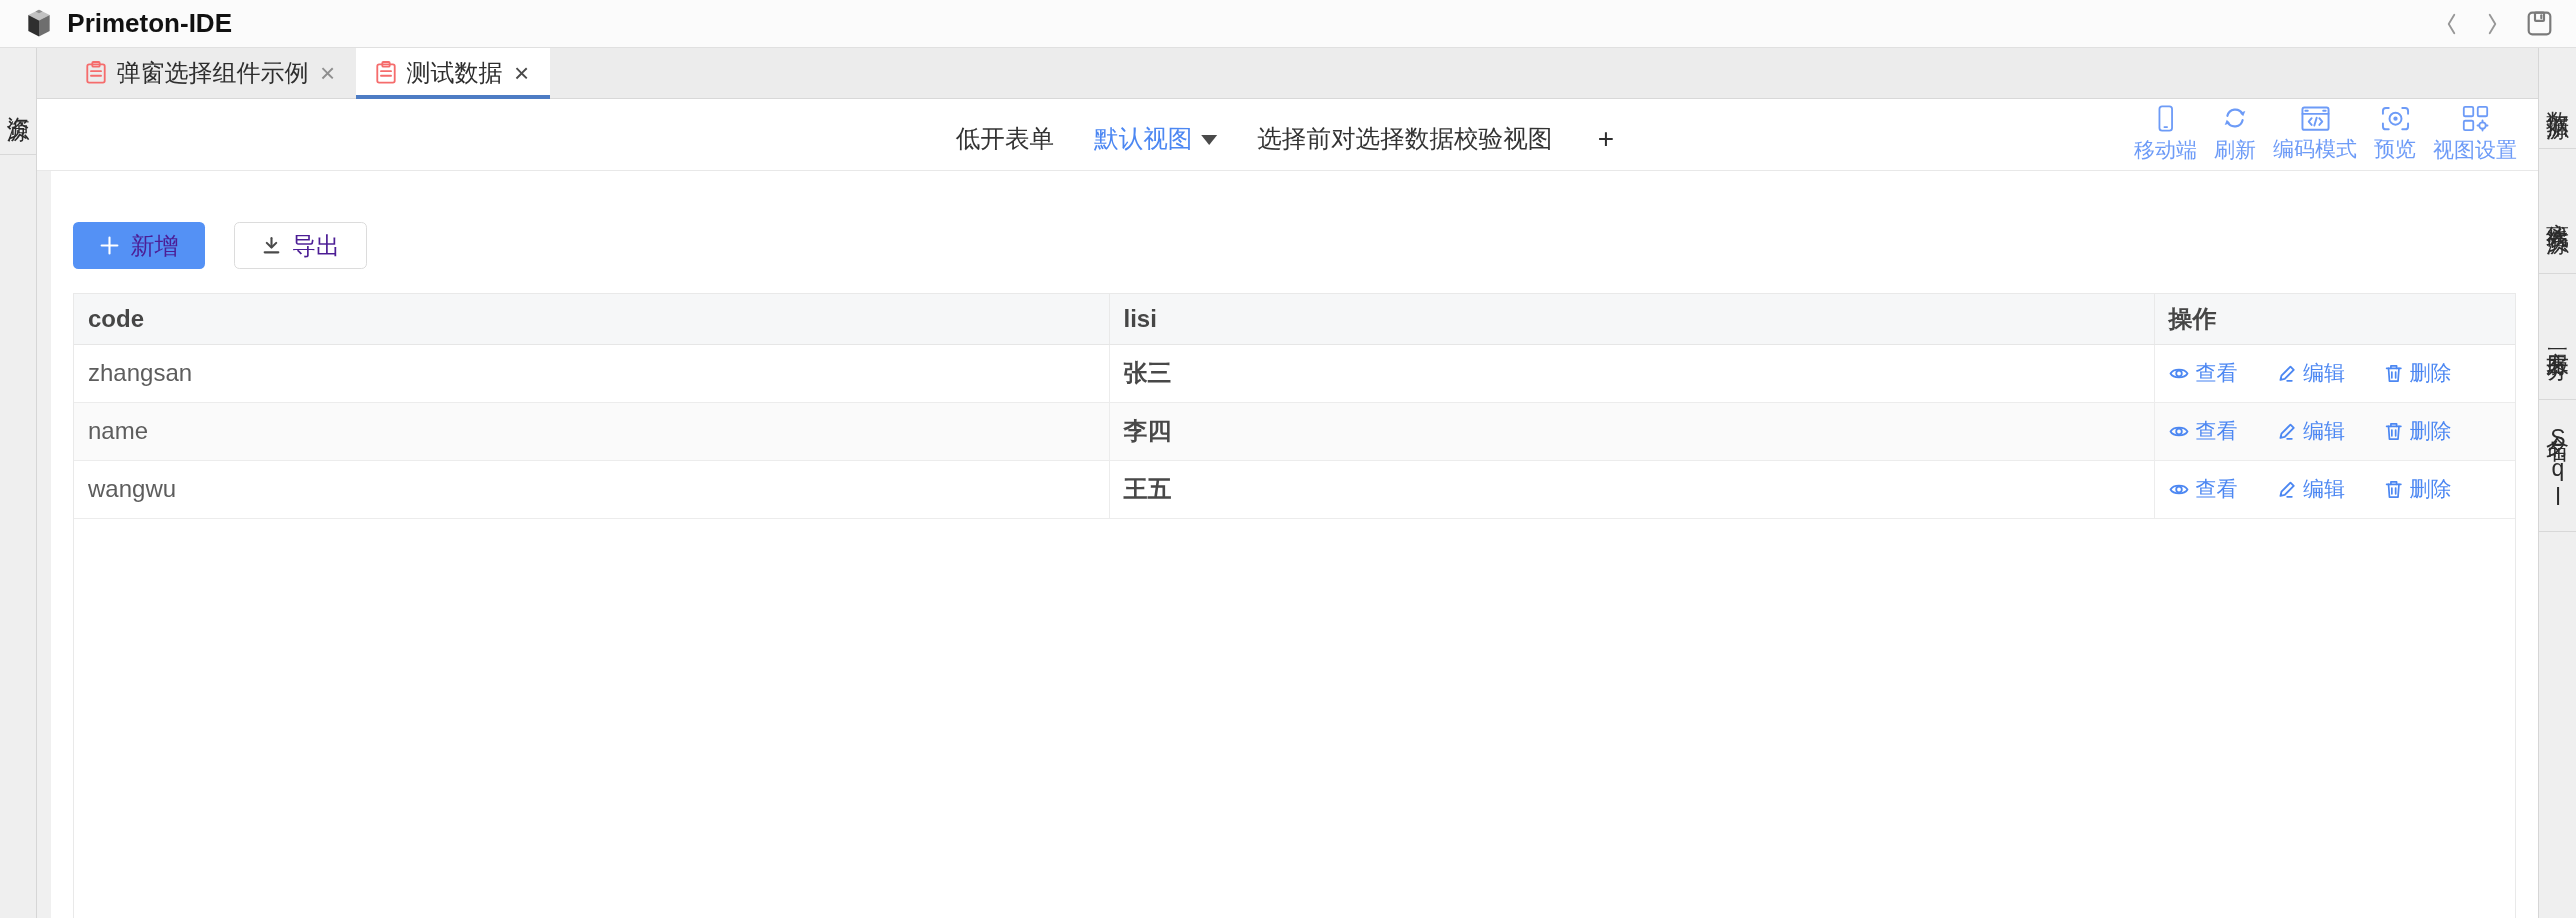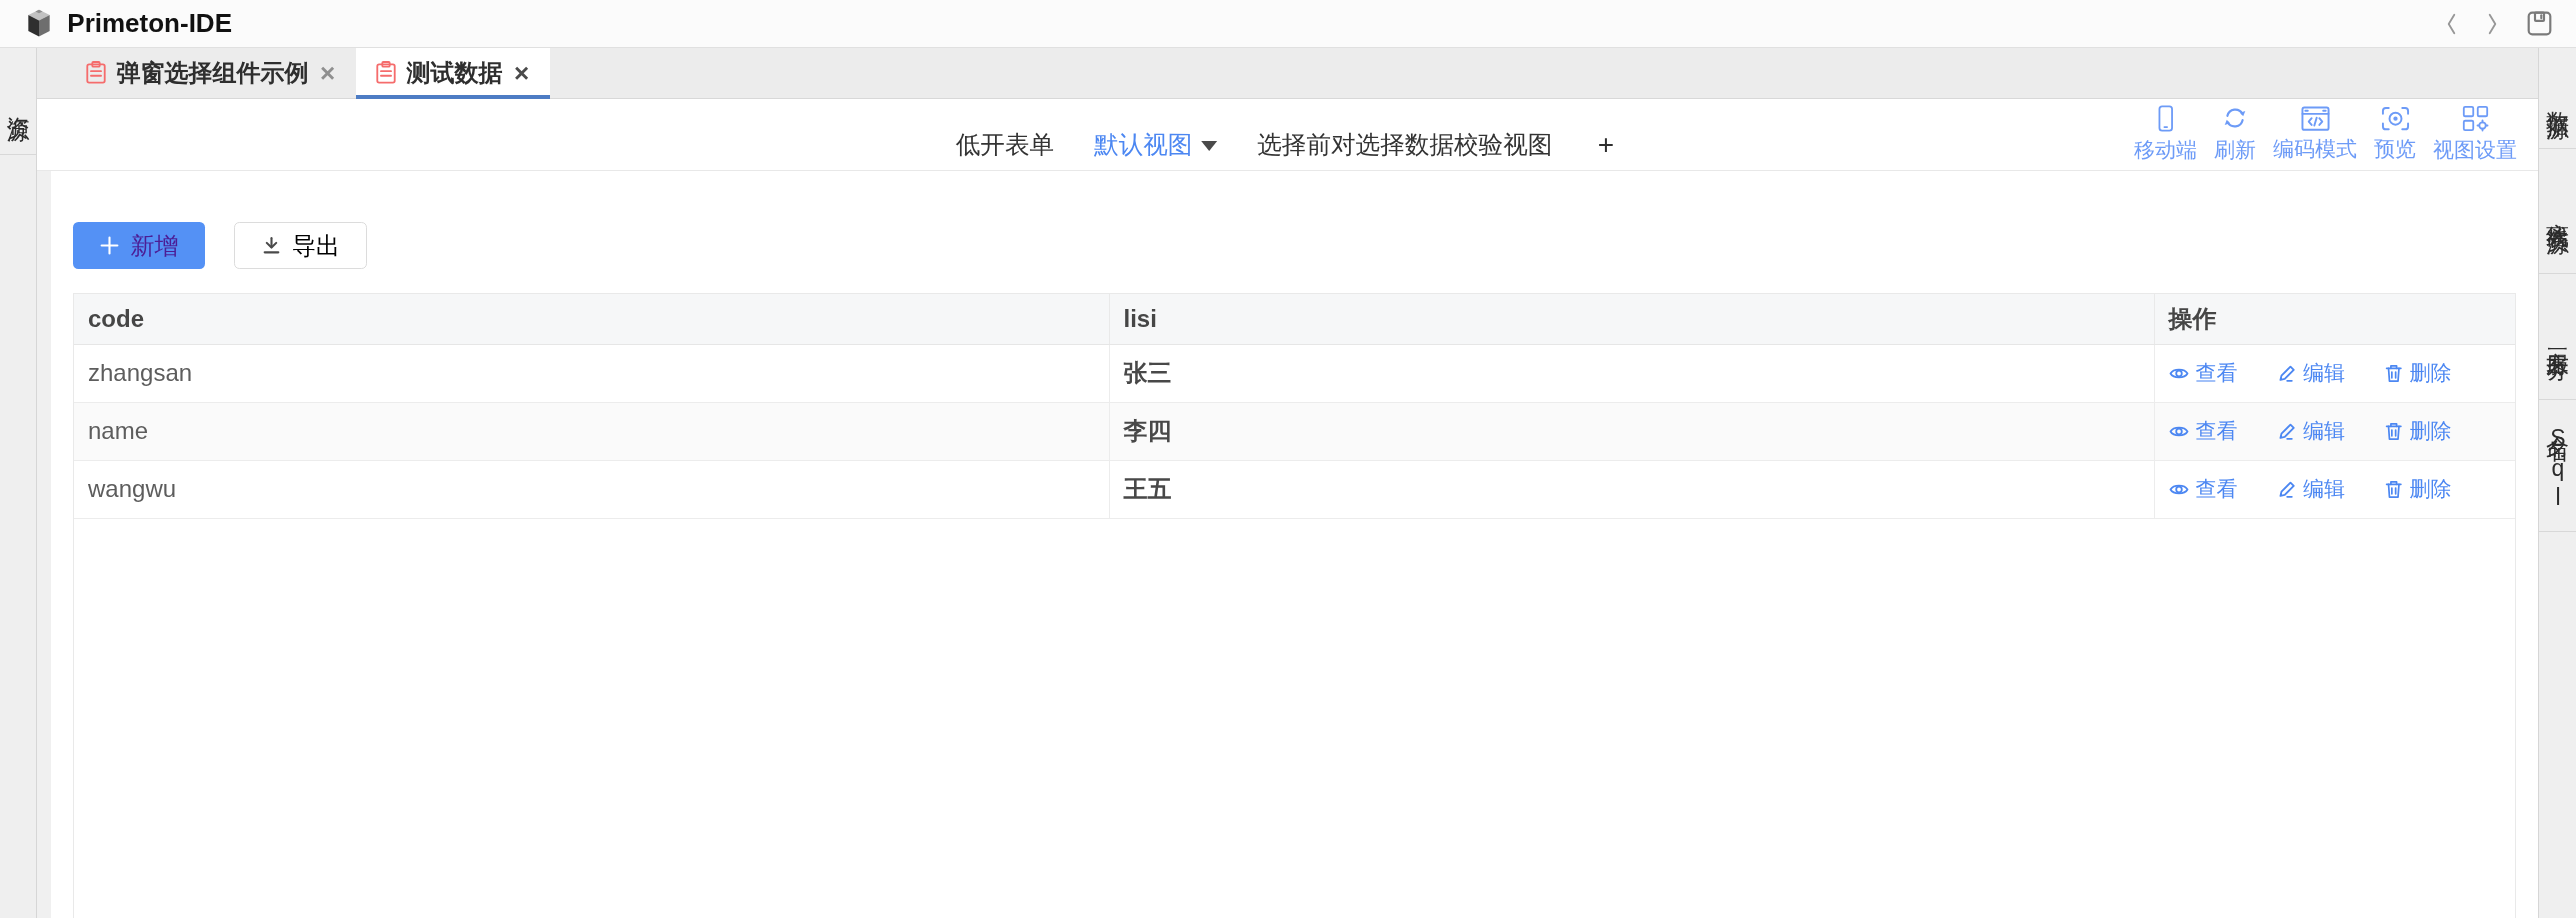--- a/index.html
+++ b/index.html
@@ -22,32 +22,32 @@
   .rail.right { width:38px; border-left:0.9px solid #d6d6d6; }
   .rail-item { display:flex; align-items:center; justify-content:center;
                border-bottom:0.9px solid #d8d8d8; cursor:pointer; }
   .rail-item span { writing-mode:vertical-rl; text-orientation:upright;
                     font-size:23px; letter-spacing:3.5px; color:#2b2b2b; line-height:1; }
 
   .main { flex:1; min-width:0; display:flex; flex-direction:column; }
 
   
   .doc-tabbar { height:51px; background:#ececec; border-bottom:0.9px solid #d8d8d8;
-                display:flex; align-items:stretch; padding-left:29px;font-weight:bold; }
+                display:flex; align-items:stretch; padding-left:29px; }
   .doc-tab { display:flex; align-items:center; gap:9.6px; padding:0 19px;
              position:relative; cursor:pointer; }
   .doc-tab .doc-label { font-size:24px; color:#2e2e2e; }
   .doc-tab .tab-close { font-size:26px; color:#8f8f8f; line-height:1; padding:0 1.8px; cursor:pointer; }
   .doc-tab.active { background:#fff; }
   .doc-tab.active .tab-close { color:#4a4a4a; }
   .doc-underline { position:absolute; left:0; right:0; bottom:-0.9px; height:4.4px; background:#4D7CC4; }
 
   
   .viewbar { height:72px; background:#fff; border-bottom:1.8px solid #e8e8e8; position:relative; }
-  .view-tabs { position:absolute; left:50%; transform:translateX(-50%); top:10px; height:100%;
+  .view-tabs { position:absolute; left:50%; transform:translateX(-50%); top:4px; height:100%;
                display:flex; align-items:flex-start; gap:40px; }
   .view-tab { height:100%; display:flex; align-items:center; gap:8.8px;
               font-size:24.6px; color:#333; position:relative; cursor:pointer; white-space:nowrap; }
   .view-tab.active { color:#4C87F2; }
   .view-tab.plus { font-size:28px; color:#2e2e2e; padding:0 5.3px; }
   .caret-down { width:0; height:0; border-left:8px solid transparent; border-right:8px solid transparent;
                 border-top:10.5px solid #4a4a4a; margin-top:3.5px; }
   .view-underline { position:absolute; left:-1.8px; right:-1.8px; bottom:-1.8px; height:4.4px; background:#4C87F2; }
 
   .view-actions { position:absolute; right:21px; top:0; height:100%;
@@ -59,21 +59,21 @@
 
   
   .content { flex:1; background:#f0f0f0; position:relative; }
   .panel { position:absolute; left:14px; right:0; top:0; bottom:0; background:#fff;
            padding:51px 22px 0 22px; display:flex; flex-direction:column; }
 
   .btn-row { display:flex; gap:29px; }
   .btn { height:47px; border-radius:5.3px; display:flex; align-items:center; justify-content:center;
          gap:10.5px; font-size:24px; cursor:pointer; border:none; padding:0 26px; }
   .btn-primary { background:#5491F5; color:#4c1d95; }
-  .btn-default { background:#fff; color:#000000; border:0.9px solid #dcdcdc; }
+  .btn-default { background:#fff; color:#4c1d95; border:0.9px solid #dcdcdc; }
 
   .table-box { margin-top:24px; flex:1; border:0.9px solid #e9e9e9; border-bottom:none; overflow:hidden; }
   table { width:100%; border-collapse:collapse; table-layout:fixed; }
   col.c-code { width:1035px; } col.c-name { width:1045px; }
   th { height:50px; background:#f6f7f8; text-align:left; font-size:24px; font-weight:bold; color:#464646;
        padding:0 0 0 14px; border-bottom:0.9px solid #e6e6e6; border-right:0.9px solid #e9e9e9; }
   th:last-child { border-right:none; }
   td { height:58px; font-size:24px; color:#5d5d5d; padding:0 0 0 14px;
        border-bottom:0.9px solid #ececec; border-right:0.9px solid #ececec; }
   td:last-child { border-right:none; }

